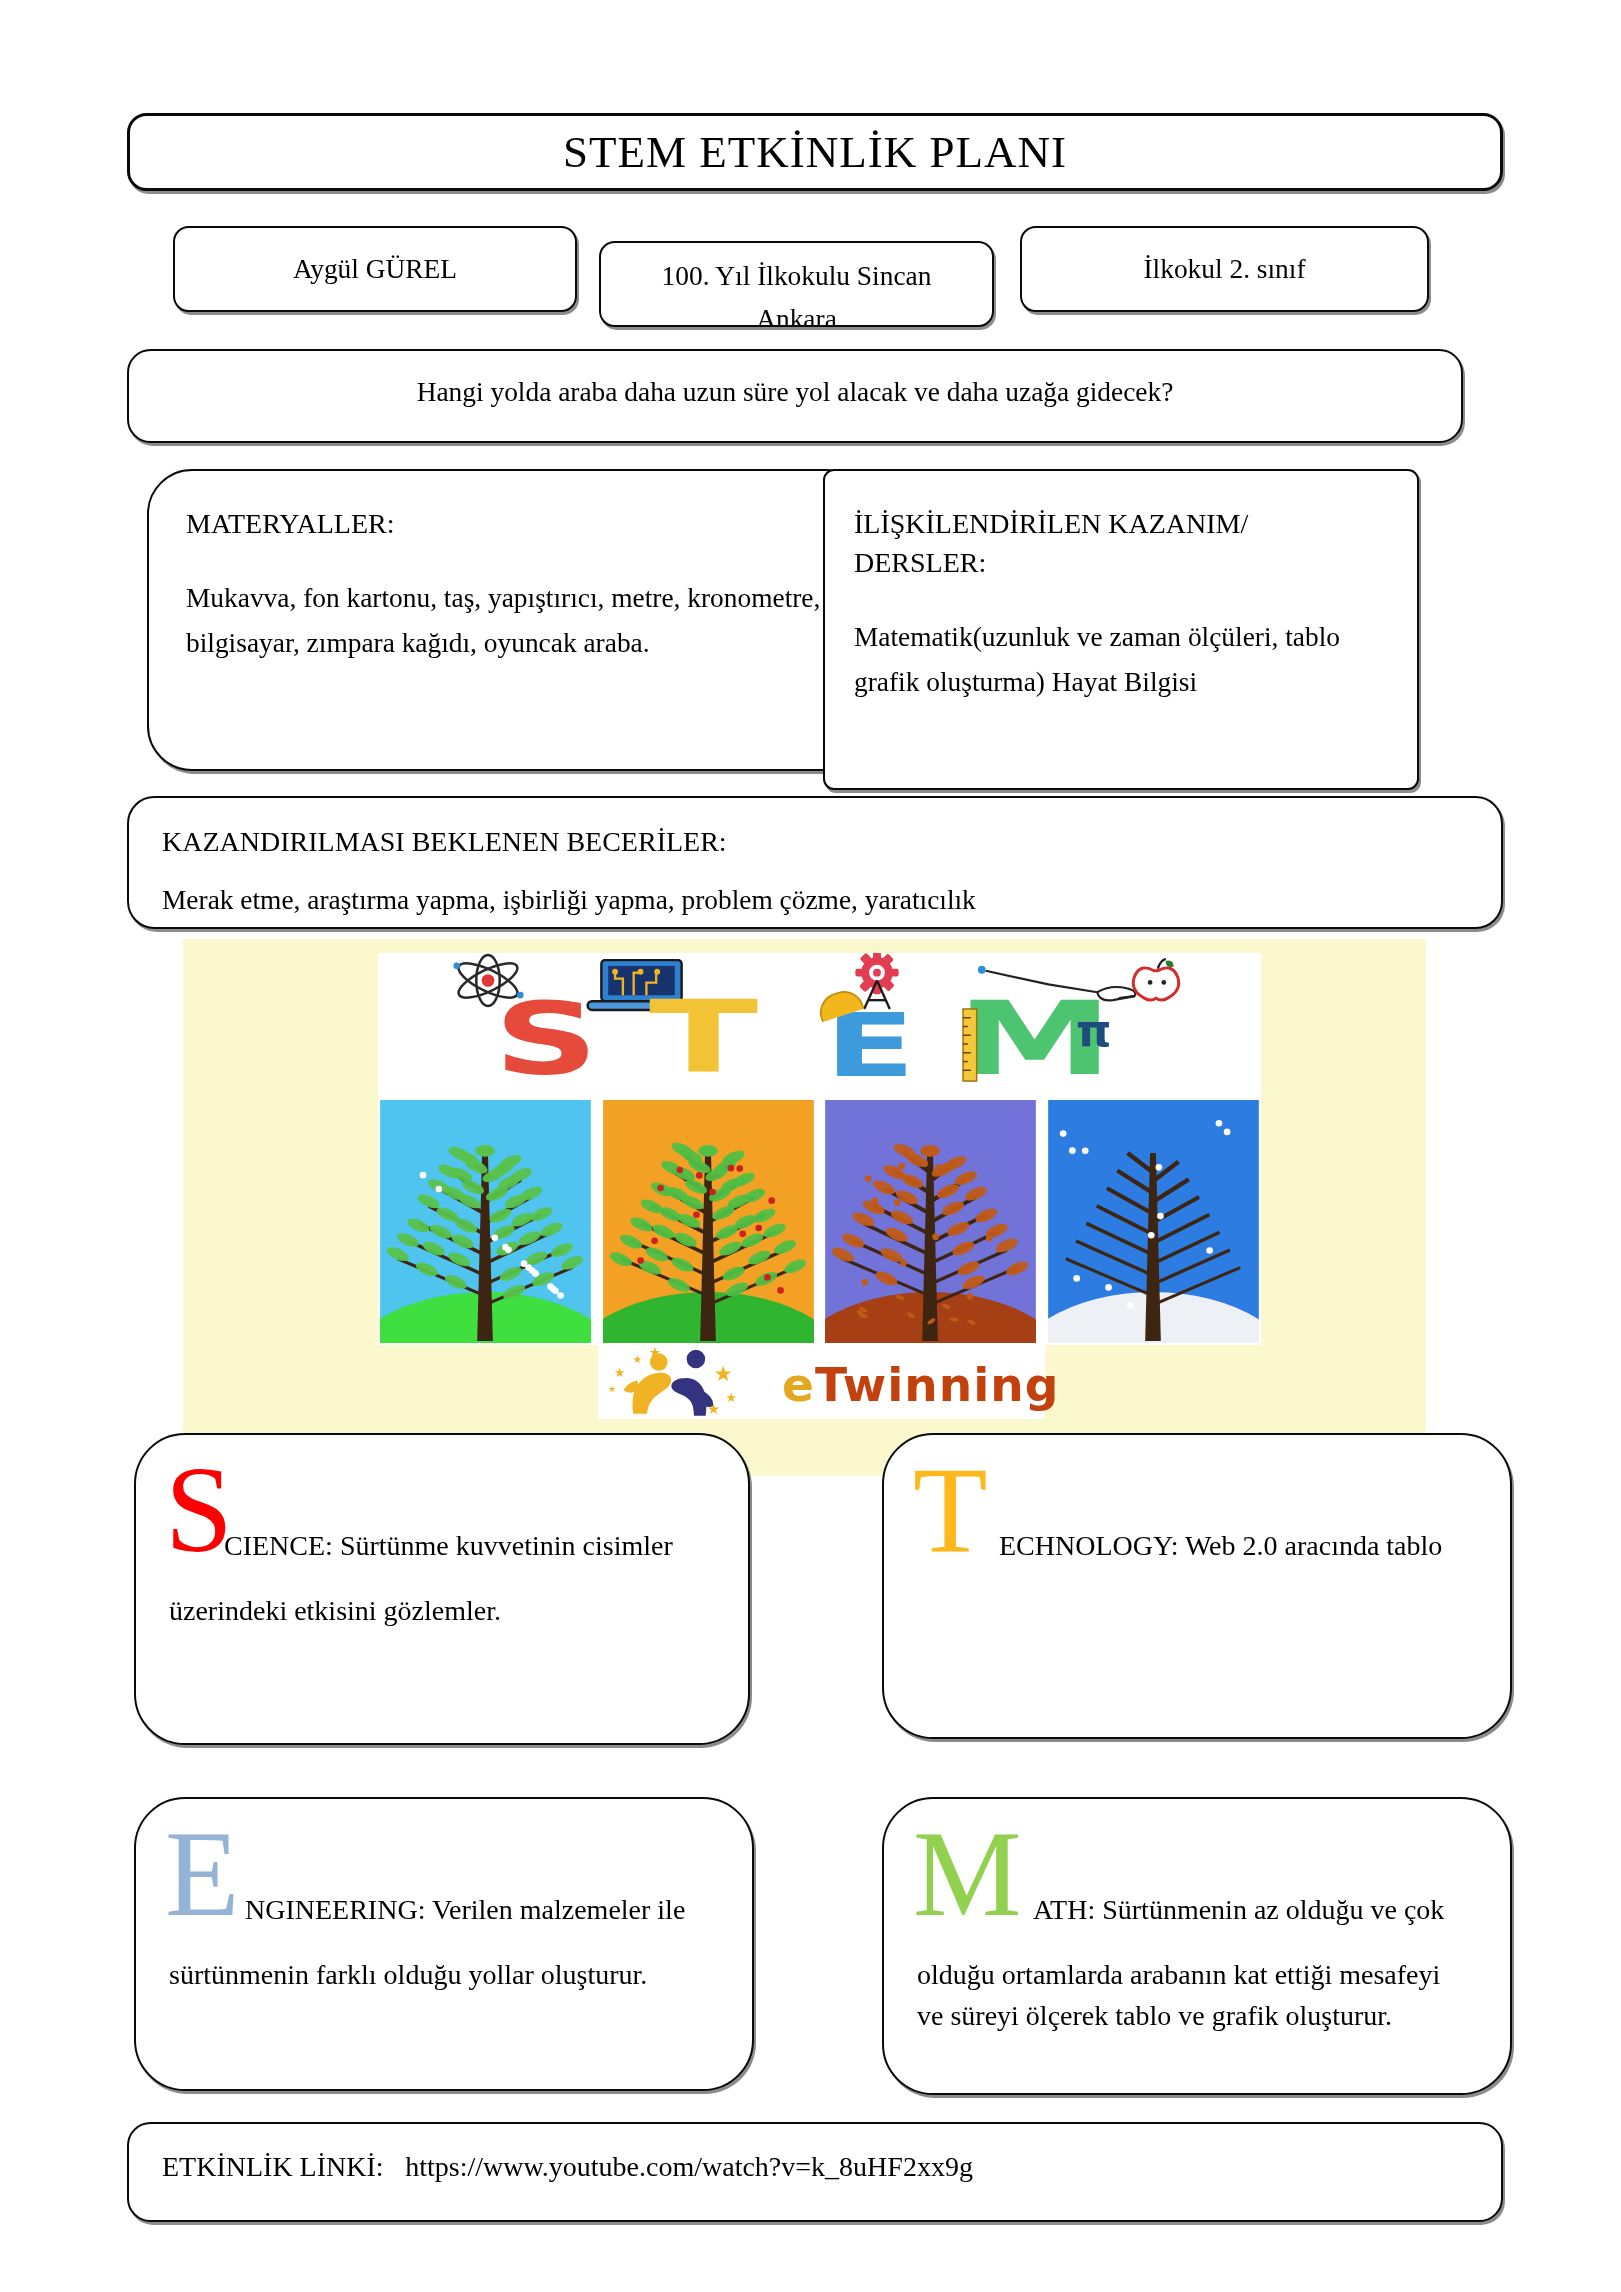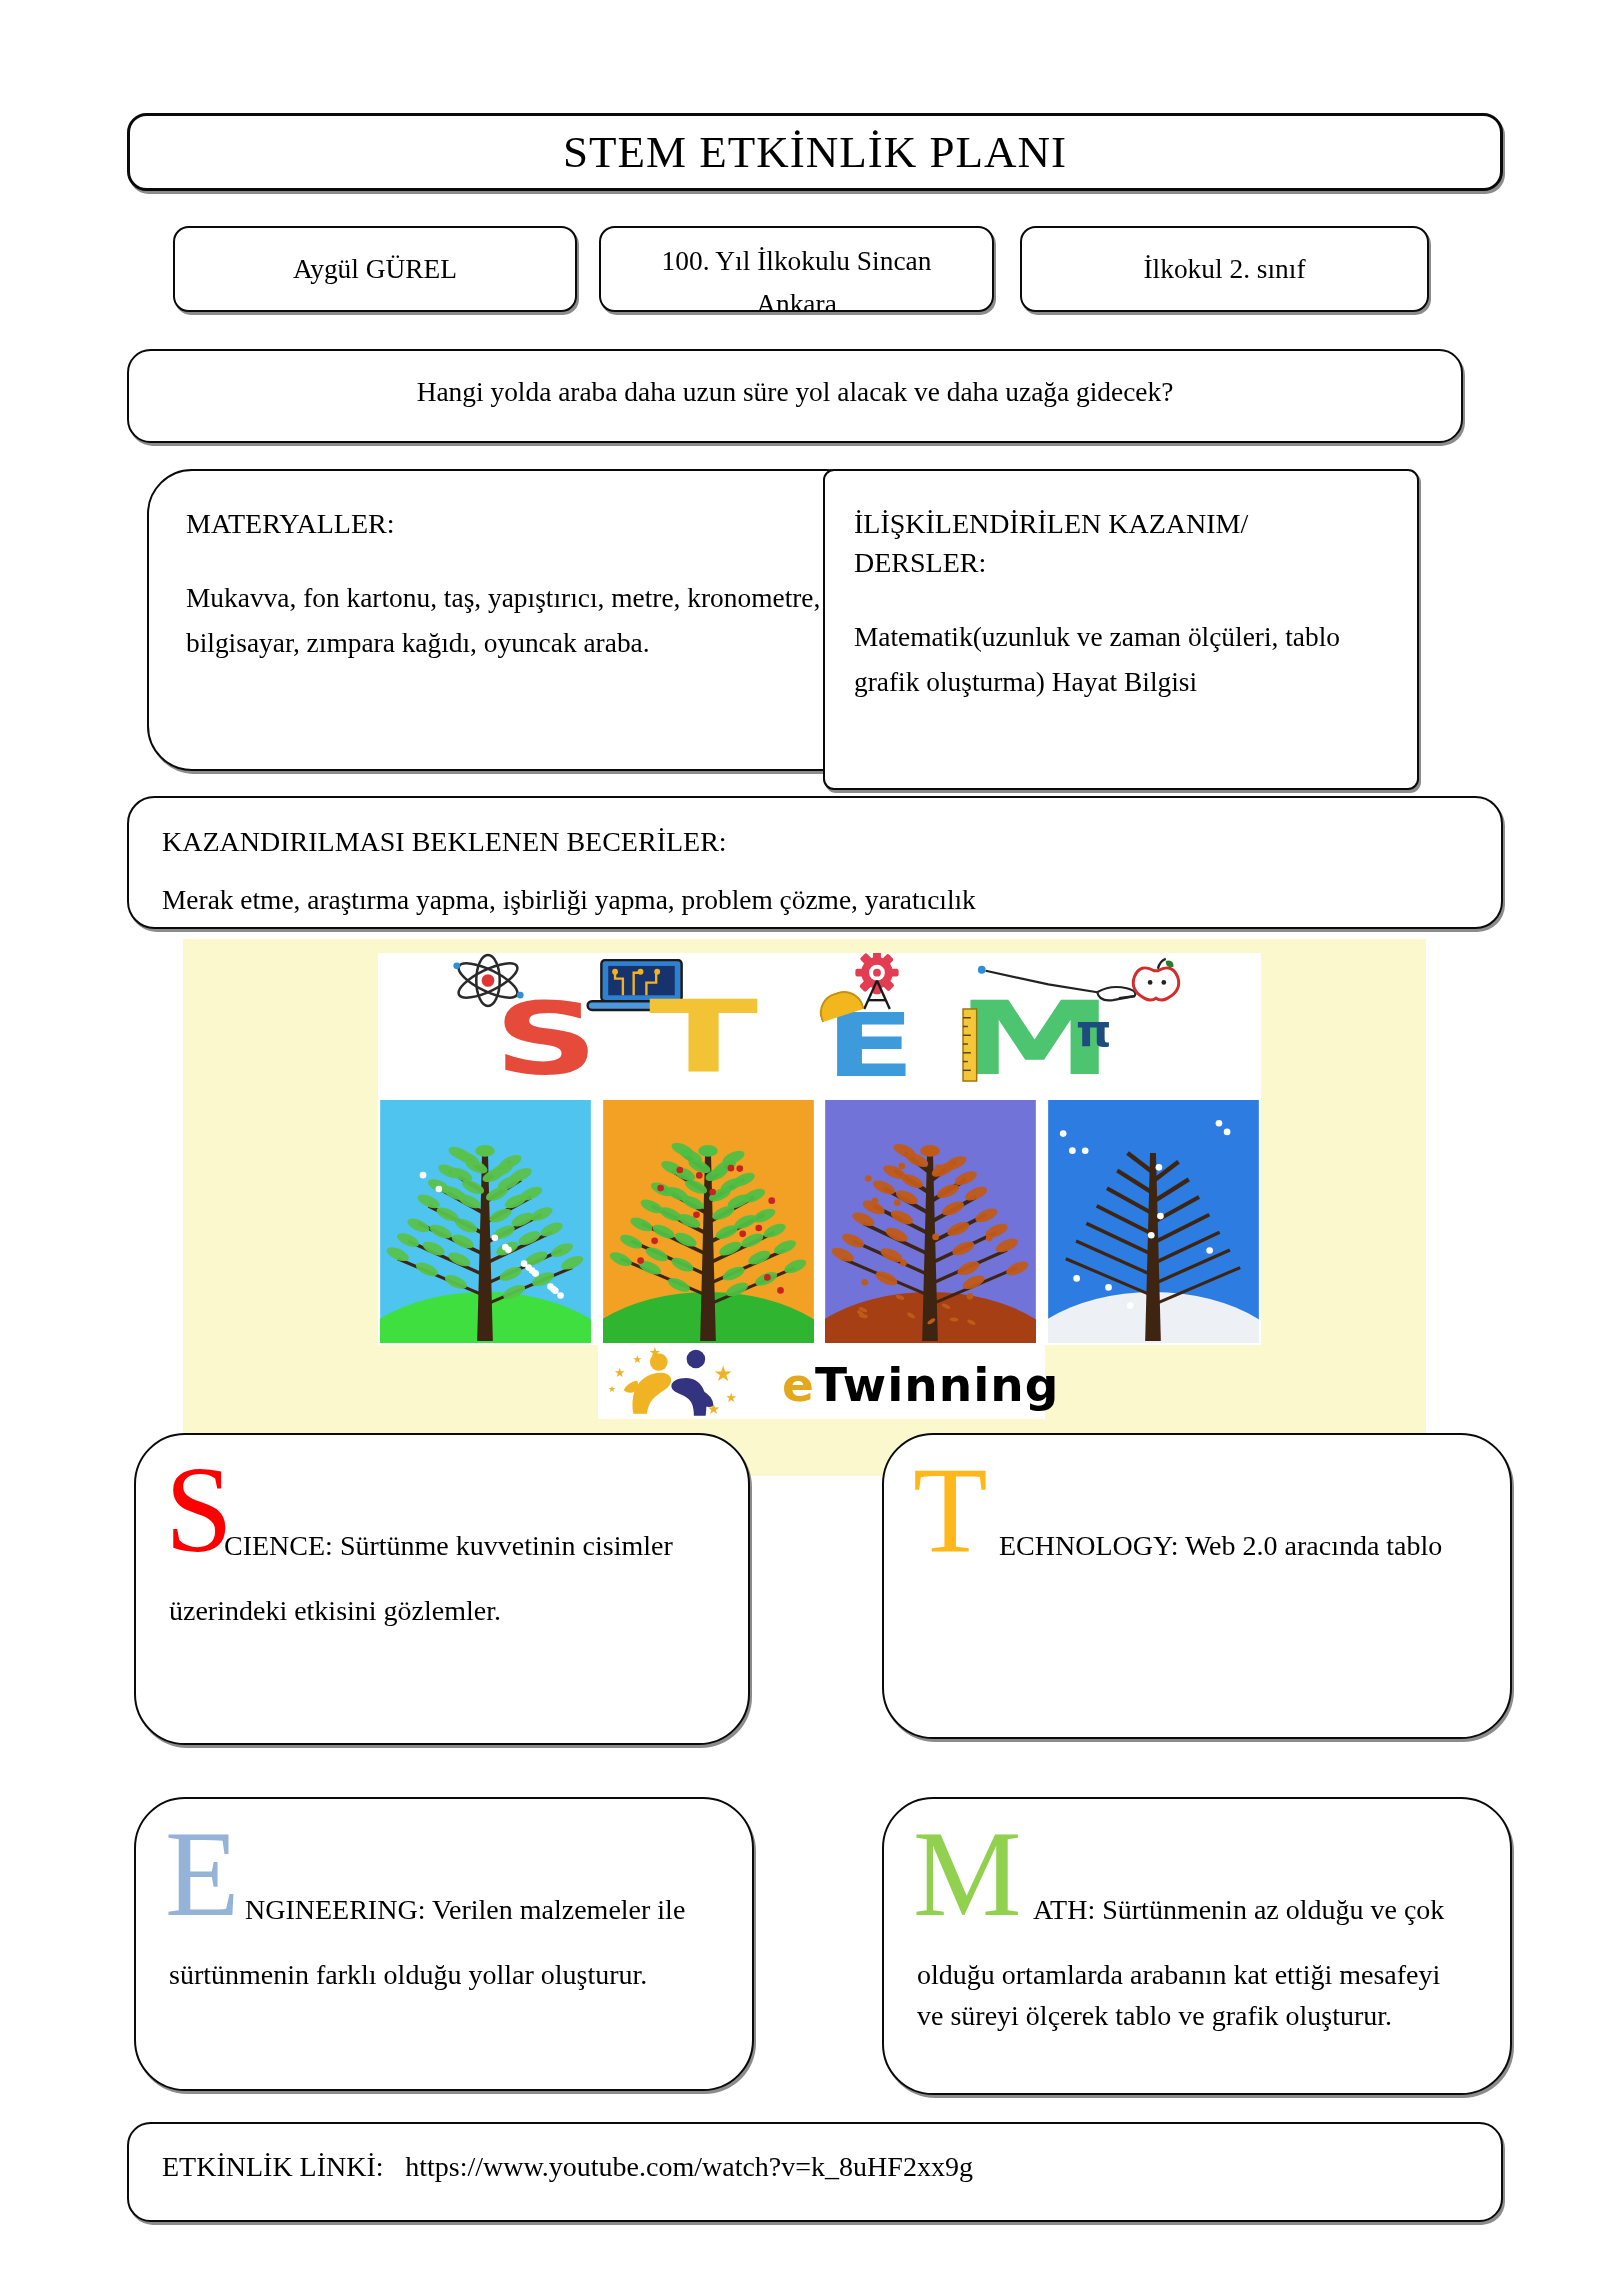--- a/index.html
+++ b/index.html
@@ -6,21 +6,21 @@
   .page{position:relative;width:1621px;height:2293px;background:#fff;overflow:hidden;
         font-family:"Liberation Serif","DejaVu Serif",serif;color:#000;}
   .rbox{position:absolute;background:#fff;border:2.9px solid #0a0a0a;box-sizing:border-box;
         box-shadow:2px 2.9px 0 rgba(0,0,0,0.45);}
   
   #title-box{left:127px;top:113px;width:1376px;height:78px;border-radius:19.6px;border-width:3.9px;
              display:flex;align-items:center;justify-content:center;}
   #title-box .t{font-size:45px;letter-spacing:1px;}
   .info-box{top:226px;height:86px;border-radius:15.7px;overflow:hidden;text-align:center;}
   #author-box{left:173px;width:404px;display:flex;align-items:center;justify-content:center;}
-  #school-box{left:599px;width:395px;}
+  #school-box{left:599px;width:395px;margin-top:15px;}
   #grade-box{left:1020px;width:409px;display:flex;align-items:center;justify-content:center;}
   .info-box .ln{font-size:27.4px;line-height:43px;}
   #school-box .ln:first-child{margin-top:11.8px;}
   #question-box{left:127px;top:349px;width:1336px;height:94px;border-radius:23.5px;text-align:center;}
   #question-box .t{font-size:27.4px;margin-top:25.5px;}
   
   #materials-box{left:147px;top:469px;width:724px;height:302px;border-radius:45px;padding:33px 37px;}
   #related-box{left:823px;top:469px;width:596px;height:321px;border-radius:11px;padding:33px 29px;}
   .box-heading{font-size:28px;line-height:39px;}
   .box-body{font-size:27.4px;line-height:45px;margin-top:33px;}
@@ -479,21 +479,21 @@
         <text x="16" y="30" font-size="13">★</text>
         <text x="34" y="16" font-size="11">★</text>
         <text x="52" y="10" font-size="14">★</text>
         <text x="8" y="46" font-size="9">★</text>
         <text x="122" y="34" font-size="22">★</text>
         <text x="130" y="56" font-size="13">★</text>
         <text x="112" y="68" font-size="15">★</text>
       </g>
     </svg>
     <div id="logo-text">
-      <span style="color: rgb(227, 168, 30);">e</span><span style="color: #000000;">Twinning</span>
+      <span style="color: rgb(227, 168, 30);">e</span><span style="color: #c2410c;">Twinning</span>
     </div>
   </div>
 
   <div class="rbox stem-box" id="science-box">
     <span class="dropcap" style="color: rgb(255, 0, 0);">S</span>
     <div class="stem-text">
         <div class="l1">CIENCE: Sürtünme kuvvetinin cisimler</div>
         <div>üzerindeki etkisini gözlemler.</div>
       </div>
   </div>

